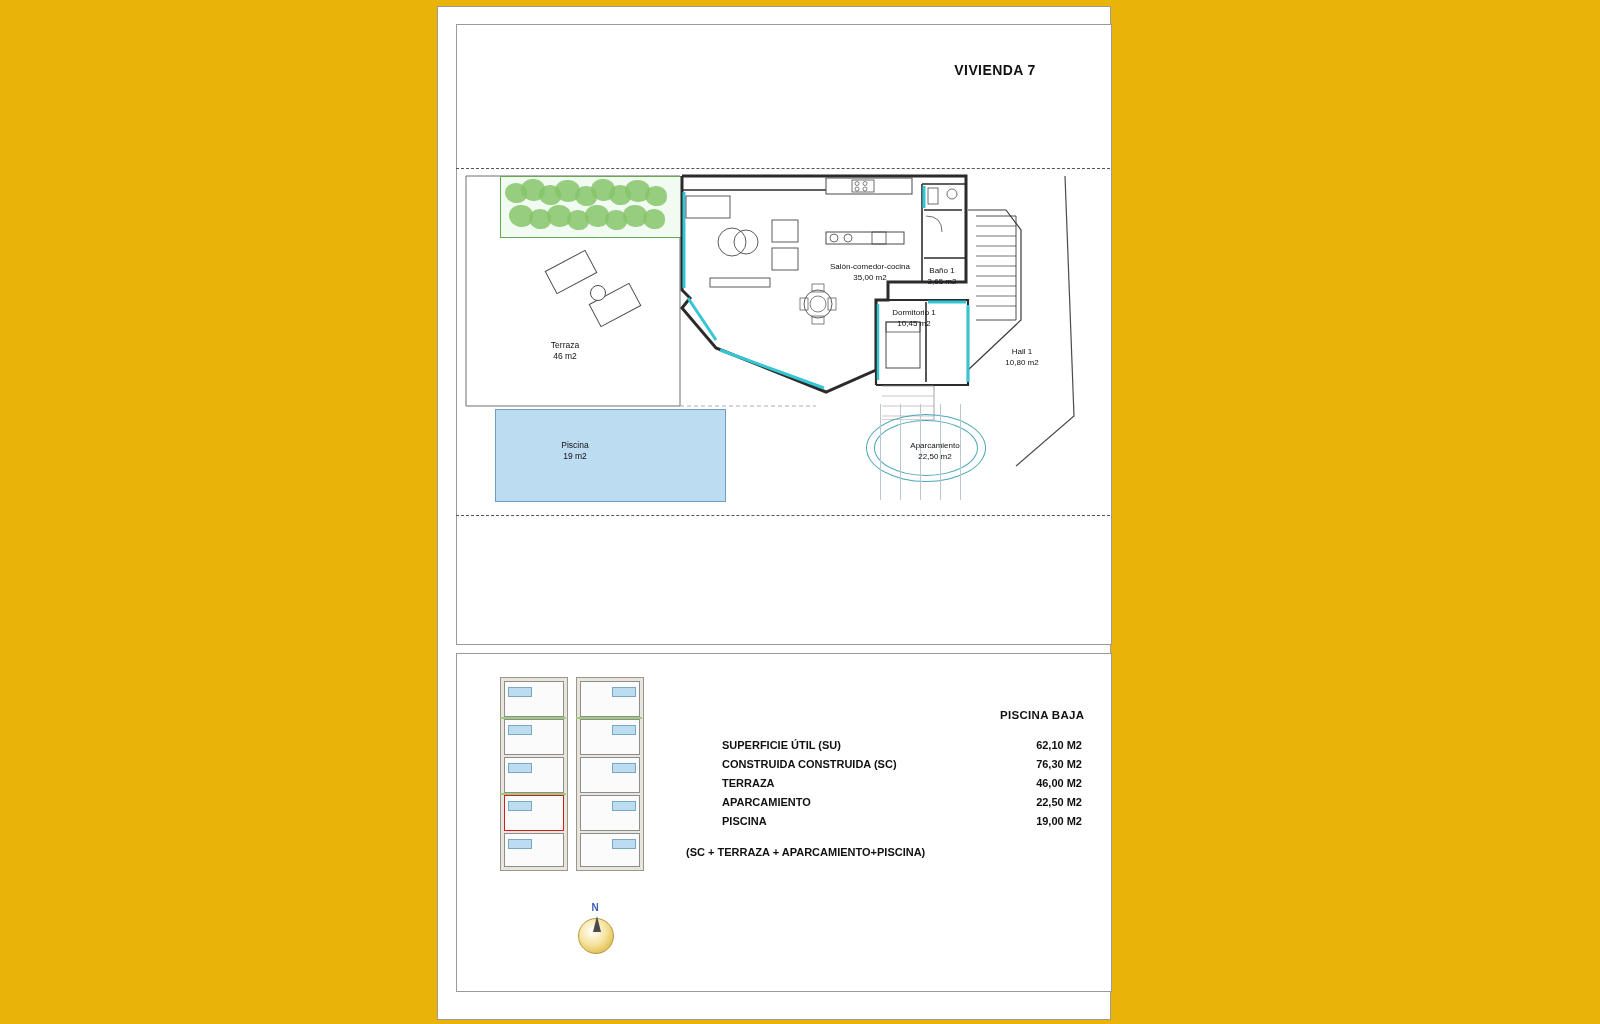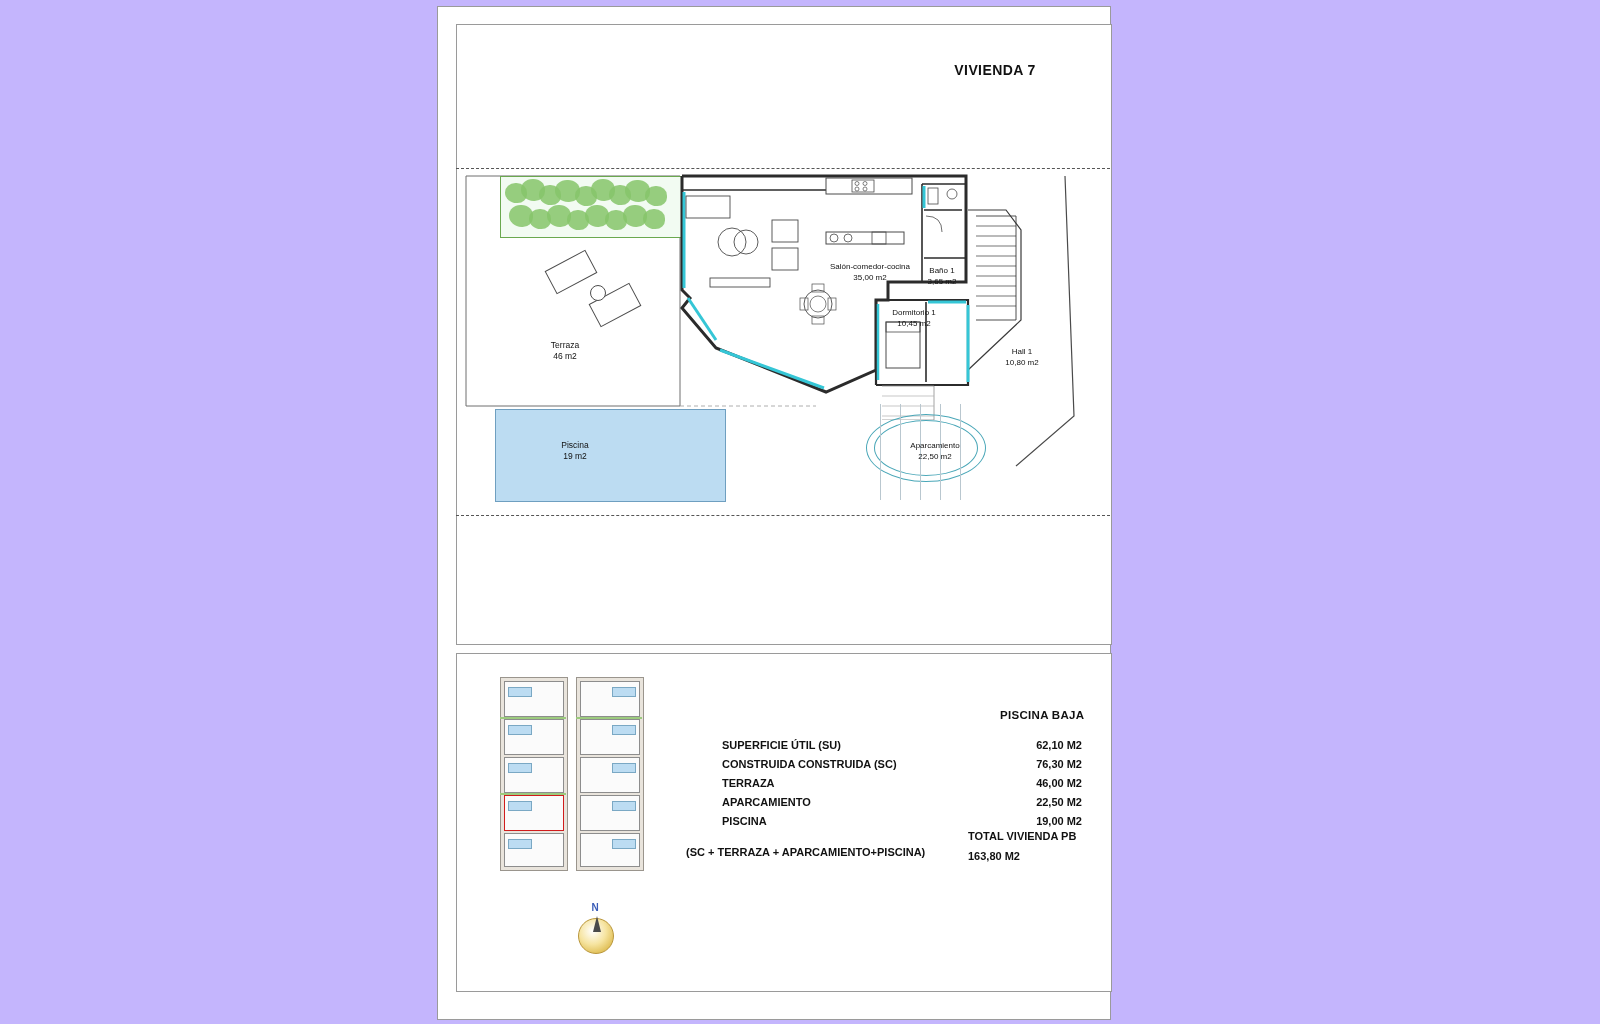--- a/index.html
+++ b/index.html
@@ -1,17 +1,17 @@
 <!DOCTYPE html>
 <html><head>
 <meta charset="utf-8">
 <style>
   html,body{margin:0;padding:0;background:#ffffff;}
   body{width:1600px;height:1024px;font-family:"Liberation Sans",sans-serif;color:#111;overflow:hidden;}
-  #sheet{position:absolute;left:0;top:0;width:1600px;height:1024px;background:#c4b5fd;}
+  #sheet{position:absolute;left:0;top:0;width:1600px;height:1024px;background:#eab308;}
 
   
   .frame{position:absolute;border:1px solid #8a8a8a;background:#fff;}
   #outer-frame{left:437px;top:6px;width:672px;height:1012px;border:1px solid #9a9a9a;}
   #plan-frame{left:456px;top:24px;width:654px;height:619px;border:1px solid #9a9a9a;}
   #legend-frame{left:456px;top:653px;width:654px;height:337px;border:1px solid #9a9a9a;}
 
   
   #plan-title{position:absolute;left:905px;top:62px;width:180px;text-align:center;
     font-size:14px;font-weight:bold;letter-spacing:.4px;color:#111;}
@@ -306,24 +306,20 @@
       <span class="k">APARCAMIENTO</span>
       <span class="v">22,50 M2</span>
     </div>
     <div class="row">
       <span class="k">PISCINA</span>
       <span class="v">19,00 M2</span>
     </div>
   </div>
 
   <div id="total-note">(SC + TERRAZA + APARCAMIENTO+PISCINA)</div>
-  <div id="total-block">
-    <div>TOTAL VIVIENDA PB</div>
-    <div>163,80 M2</div>
-  </div>
 
   <div id="north">
     <div class="n-letter">N</div>
     <div class="n-rose"></div>
     <div class="n-needle"></div>
   </div>
 
 </div>
 
 </body></html>

